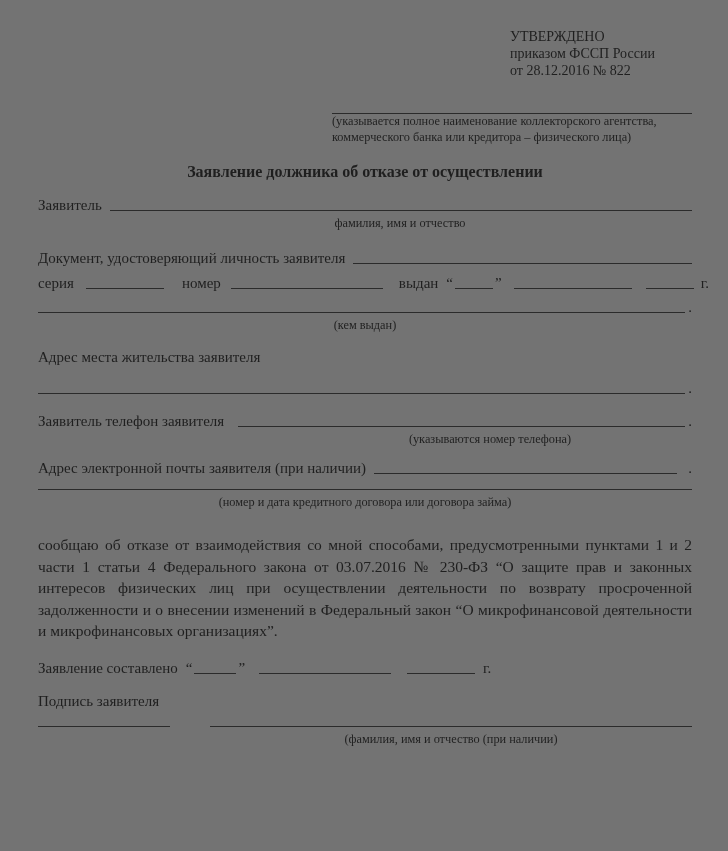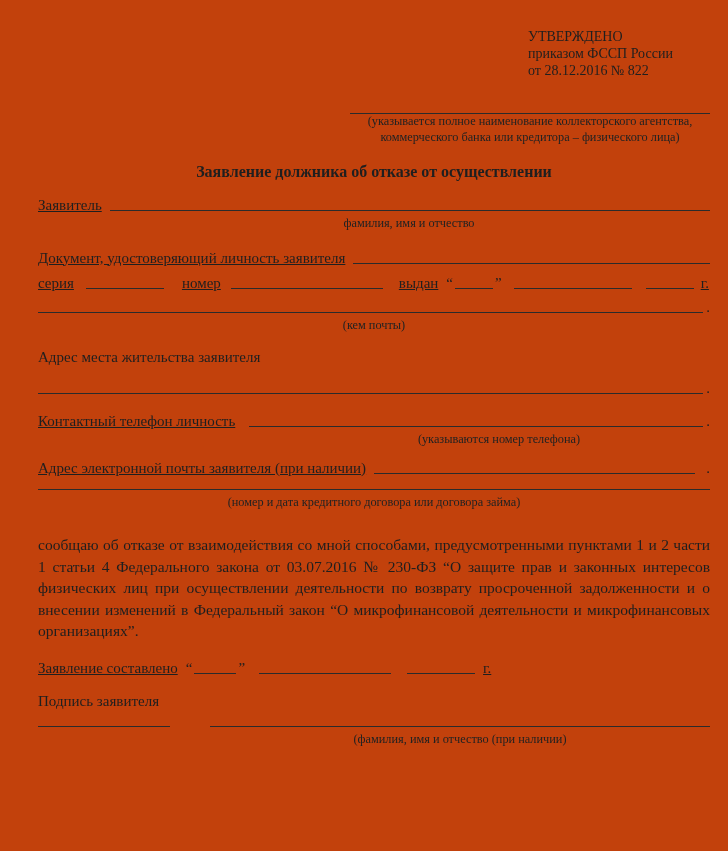--- a/index.html
+++ b/index.html
@@ -1,32 +1,32 @@
 <!DOCTYPE html>
 <html><head>
 <meta charset="utf-8">
 <style>
   html,body { margin:0; padding:0; background:#fff; }
   .page {
     width:728px; height:851px; box-sizing:border-box;
-    padding:28px 18px 0 38px;
-    background:#c2410c;
+    padding:28px 36px 0 38px;
+    background:#737373;
     color:#1f1f1f;
     font-family:"Liberation Serif","DejaVu Serif",serif;
     font-size:15px;
     position:relative; overflow:hidden;
   }
   .approval { width:182px; margin-left:auto; font-size:14px; line-height:17px; }
-  .recipient { width:360px; margin-left:auto; margin-top:22px; text-align:center; }
+  .recipient { width:360px; margin-left:auto; margin-top:22px; text-align:left; }
   .blank-top { height:12px; border-bottom:1px solid #2b2b2b; }
   .caption { font-size:12.3px; line-height:15.5px; color:#222; }
   .title { margin:18px 0 0 0; text-align:center; font-size:16px; font-weight:bold; }
 
   .row { display:flex; align-items:flex-end; }
-  .lbl { white-space:nowrap;text-decoration:underline; }
+  .lbl { white-space:nowrap; }
   .fill { flex:1 1 auto; border-bottom:1px solid #2b2b2b; margin:0 0 3px 8px; height:0; }
   .blank { flex:0 0 auto; border-bottom:1px solid #2b2b2b; margin-bottom:3px; height:0; }
   .dot { margin-left:3px; }
   .q { margin:0 2px; }
 
   .cap-wrap { text-align:center; }
   .heading { font-weight:bold; font-size:15.5px; margin-top:44px; }
   .statement { margin:24px 0 0 0; text-align:justify; line-height:21.5px; font-size:15.5px; }
 
   .mt7{margin-top:7px}.mt8{margin-top:8px}.mt12{margin-top:12px}.mt14{margin-top:14px}
@@ -74,31 +74,31 @@
     <span class="q">”</span>
     <span class="blank" style="width:118px; margin-left:10px;"></span>
     <span class="blank" style="width:48px; margin-left:14px;"></span>
     <span class="lbl" style="margin-left:7px;">г.</span>
   </div>
   <div class="row mt7">
     <span class="fill" style="margin-left:0;"></span>
     <span class="dot">.</span>
   </div>
   <div class="cap-wrap">
-    <span class="caption">(кем почты)</span>
+    <span class="caption">(кем выдан)</span>
   </div>
 
   <div class="mt16">Адрес места жительства заявителя</div>
   <div class="row mt14">
     <span class="fill" style="margin-left:0;"></span>
     <span class="dot">.</span>
   </div>
 
   <div class="row mt16">
-    <span class="lbl">Контактный телефон личность</span>
+    <span class="lbl">Заявитель телефон заявителя</span>
     <span class="fill" style="margin-left:14px;"></span>
     <span class="dot">.</span>
   </div>
   <div class="cap-wrap" style="margin-left:250px;">
     <span class="caption">(указываются номер телефона)</span>
   </div>
 
   <div class="row mt12">
     <span class="lbl">Адрес электронной почты заявителя (при наличии)</span>
     <span class="fill" style="margin-right:8px;"></span>

